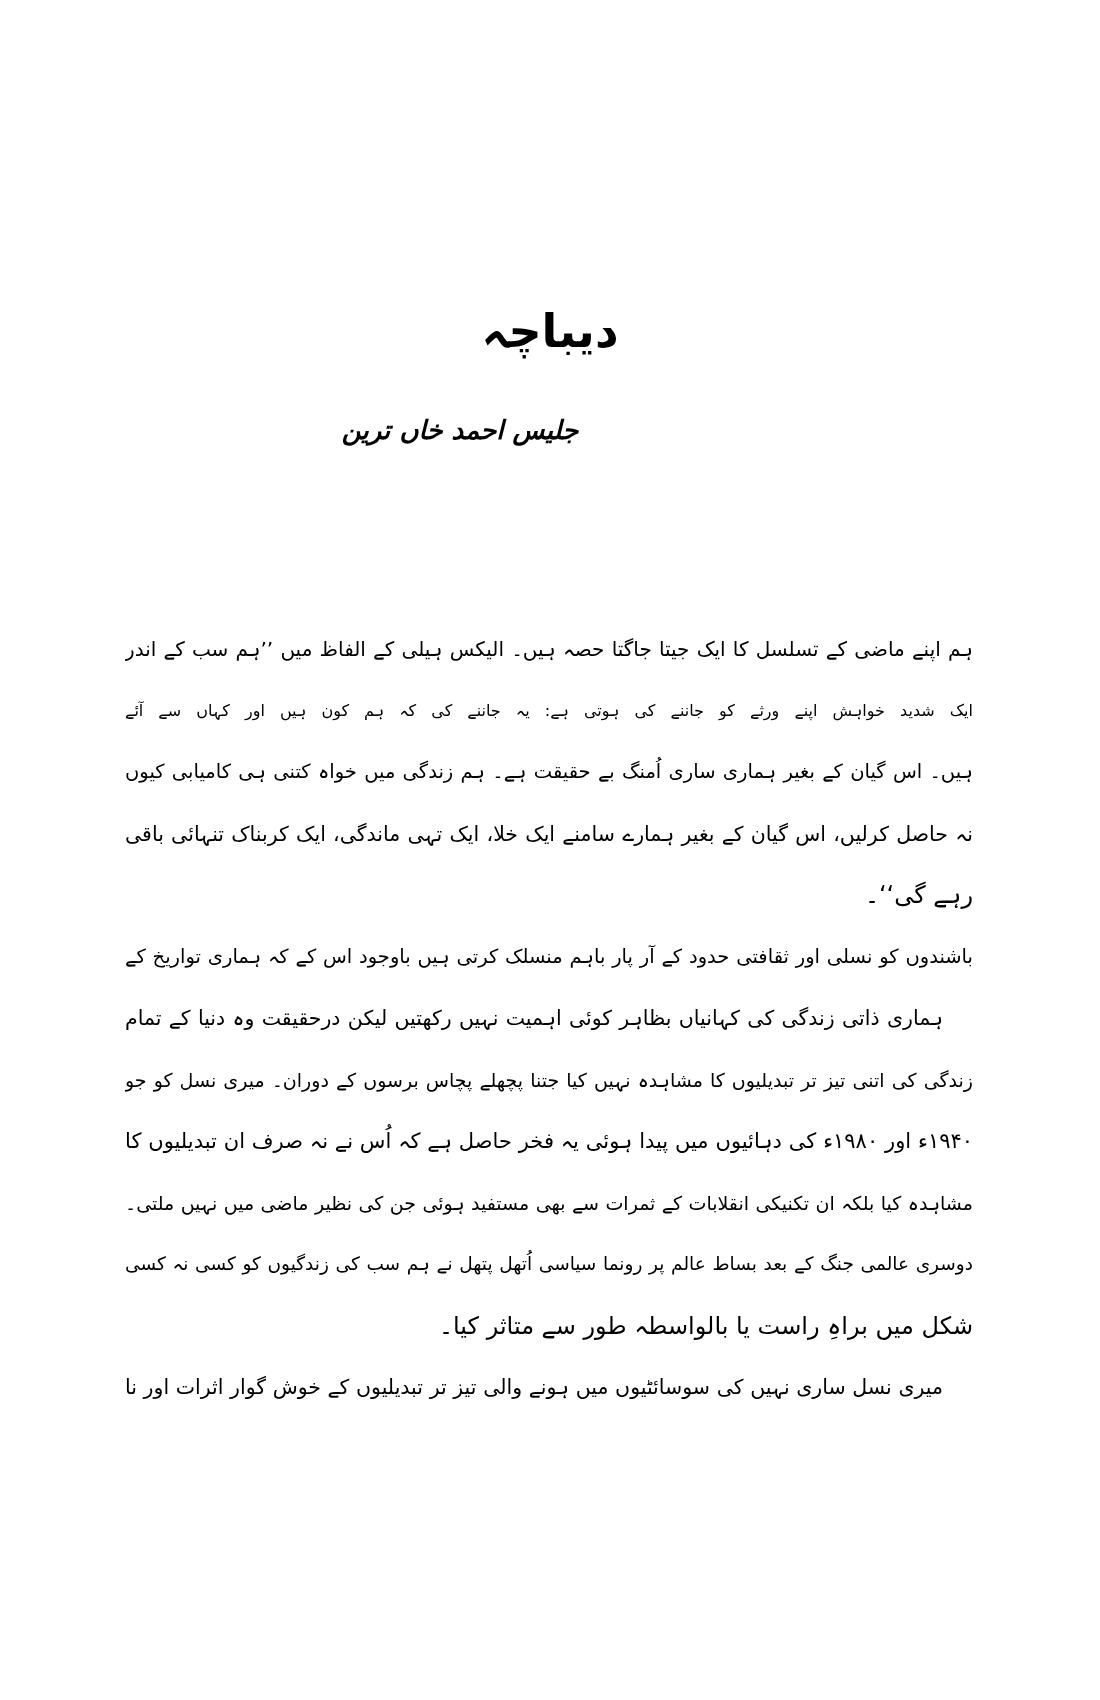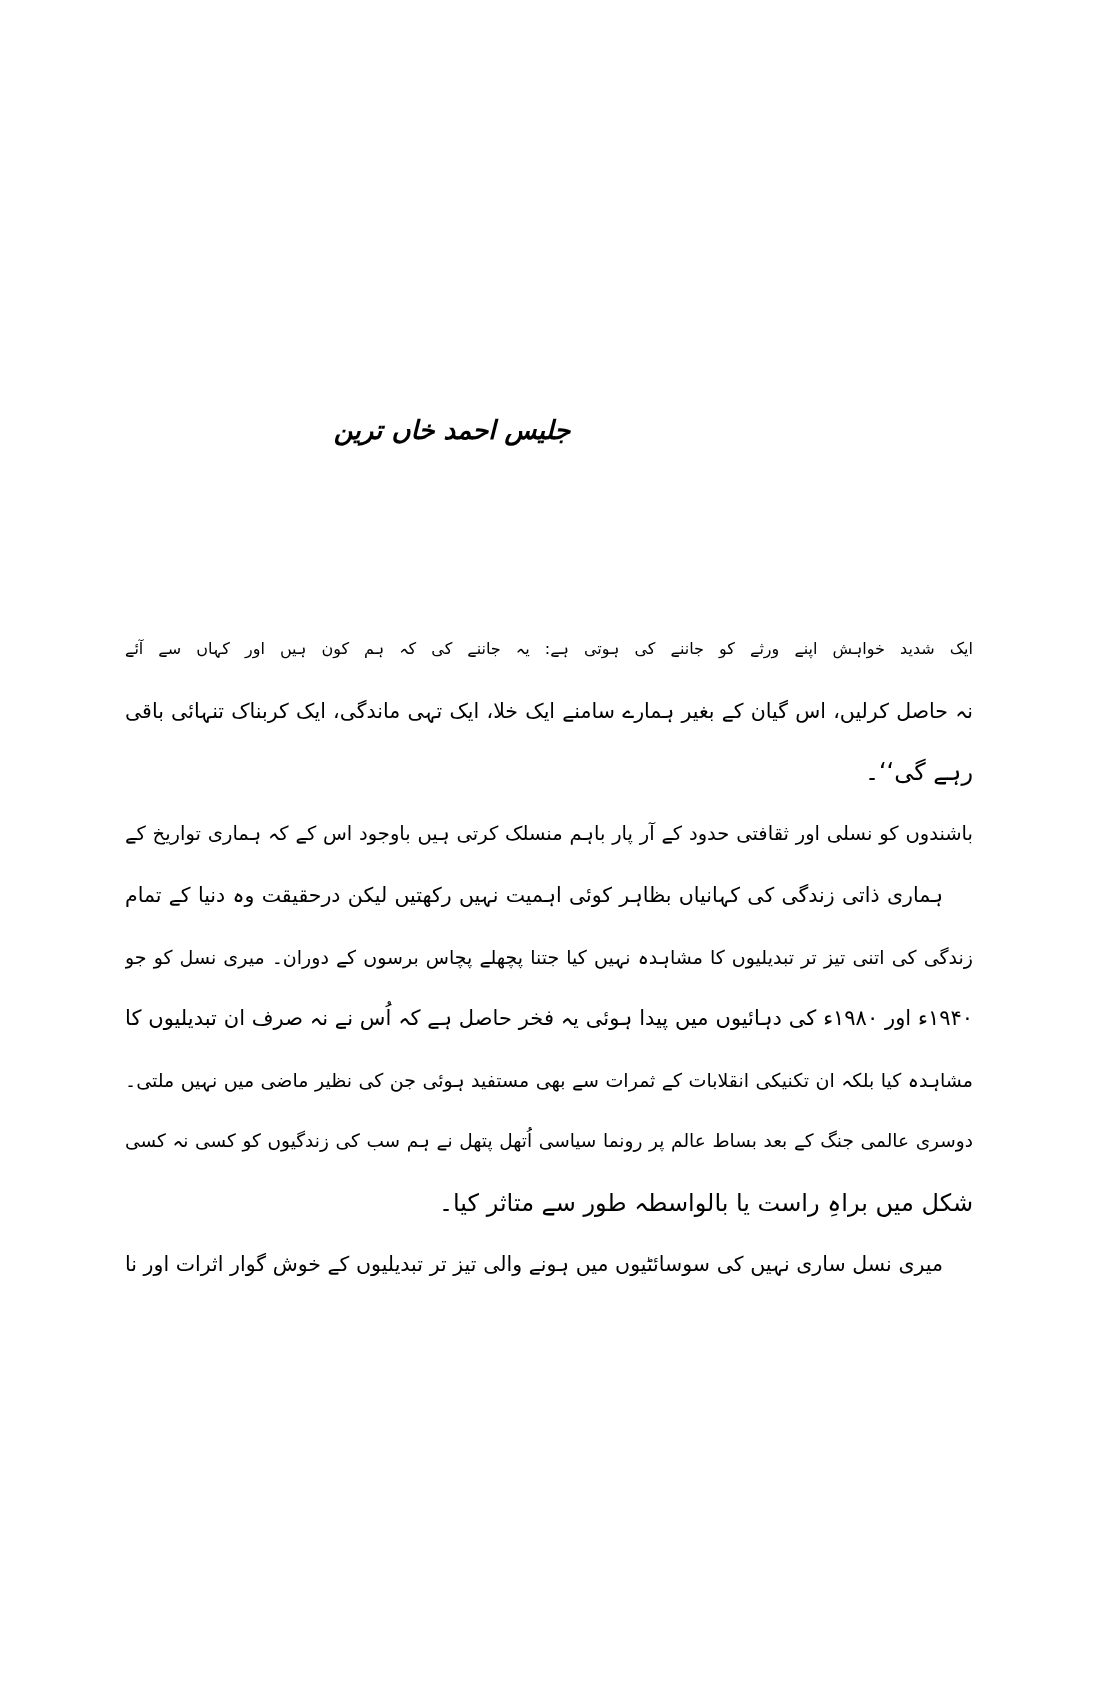--- a/index.html
+++ b/index.html
@@ -31,21 +31,21 @@
     direction: rtl;
     font-family: "DejaVu Sans", sans-serif;
     font-weight: bold;
     font-size: 46px;
     line-height: 70px;
     margin: 0;
   }
   .author {
     position: absolute;
     top: 408px;
-    left: 0;
+    left: 8px;
     width: 904px;
     text-align: center;
     direction: rtl;
     font-family: "DejaVu Serif", serif;
     font-style: italic;
     font-weight: bold;
     font-size: 26px;
     line-height: 44px;
     margin: 0;
   }
@@ -73,26 +73,29 @@
     text-align-last: right;
   }
   .line.indent {
     padding-right: 30px;
   }
 </style>
 </head>
 <body>
 
 <div class="page">
+  <h1 class="title">دیباچہ</h1>
   <h2 class="author">جلیس احمد خاں ترین</h2>
 
   <div class="body-text">
 
     <div>
+      <span class="line" style="font-size: 20px;">ہم اپنے ماضی کے تسلسل کا ایک جیتا جاگتا حصہ ہیں۔ الیکس ہیلی کے الفاظ میں ’’ہم سب کے اندر</span>
       <span class="line" style="font-size: 16px;">ایک شدید خواہش اپنے ورثے کو جاننے کی ہوتی ہے: یہ جاننے کی کہ ہم کون ہیں اور کہاں سے آئے</span>
+      <span class="line" style="font-size: 19.5px;">ہیں۔ اس گیان کے بغیر ہماری ساری اُمنگ بے حقیقت ہے۔ ہم زندگی میں خواہ کتنی ہی کامیابی کیوں</span>
       <span class="line" style="font-size: 20.5px;">نہ حاصل کرلیں، اس گیان کے بغیر ہمارے سامنے ایک خلا، ایک تہی ماندگی، ایک کربناک تنہائی باقی</span>
       <span class="line last" style="font-size: 24px;">رہے گی‘‘۔</span>
     </div>
 
     <div>
       <span class="line" style="font-size: 19.5px;">باشندوں کو نسلی اور ثقافتی حدود کے آر پار باہم منسلک کرتی ہیں باوجود اس کے کہ ہماری تواریخ کے</span>
       <span class="line indent" style="font-size: 20.5px;">ہماری ذاتی زندگی کی کہانیاں بظاہر کوئی اہمیت نہیں رکھتیں لیکن درحقیقت وہ دنیا کے تمام</span>
       <span class="line" style="font-size: 19px;">زندگی کی اتنی تیز تر تبدیلیوں کا مشاہدہ نہیں کیا جتنا پچھلے پچاس برسوں کے دوران۔ میری نسل کو جو</span>
       <span class="line" style="font-size: 21px;">۱۹۴۰ء اور ۱۹۸۰ء کی دہائیوں میں پیدا ہوئی یہ فخر حاصل ہے کہ اُس نے نہ صرف ان تبدیلیوں کا</span>
       <span class="line" style="font-size: 19px;">مشاہدہ کیا بلکہ ان تکنیکی انقلابات کے ثمرات سے بھی مستفید ہوئی جن کی نظیر ماضی میں نہیں ملتی۔</span>

